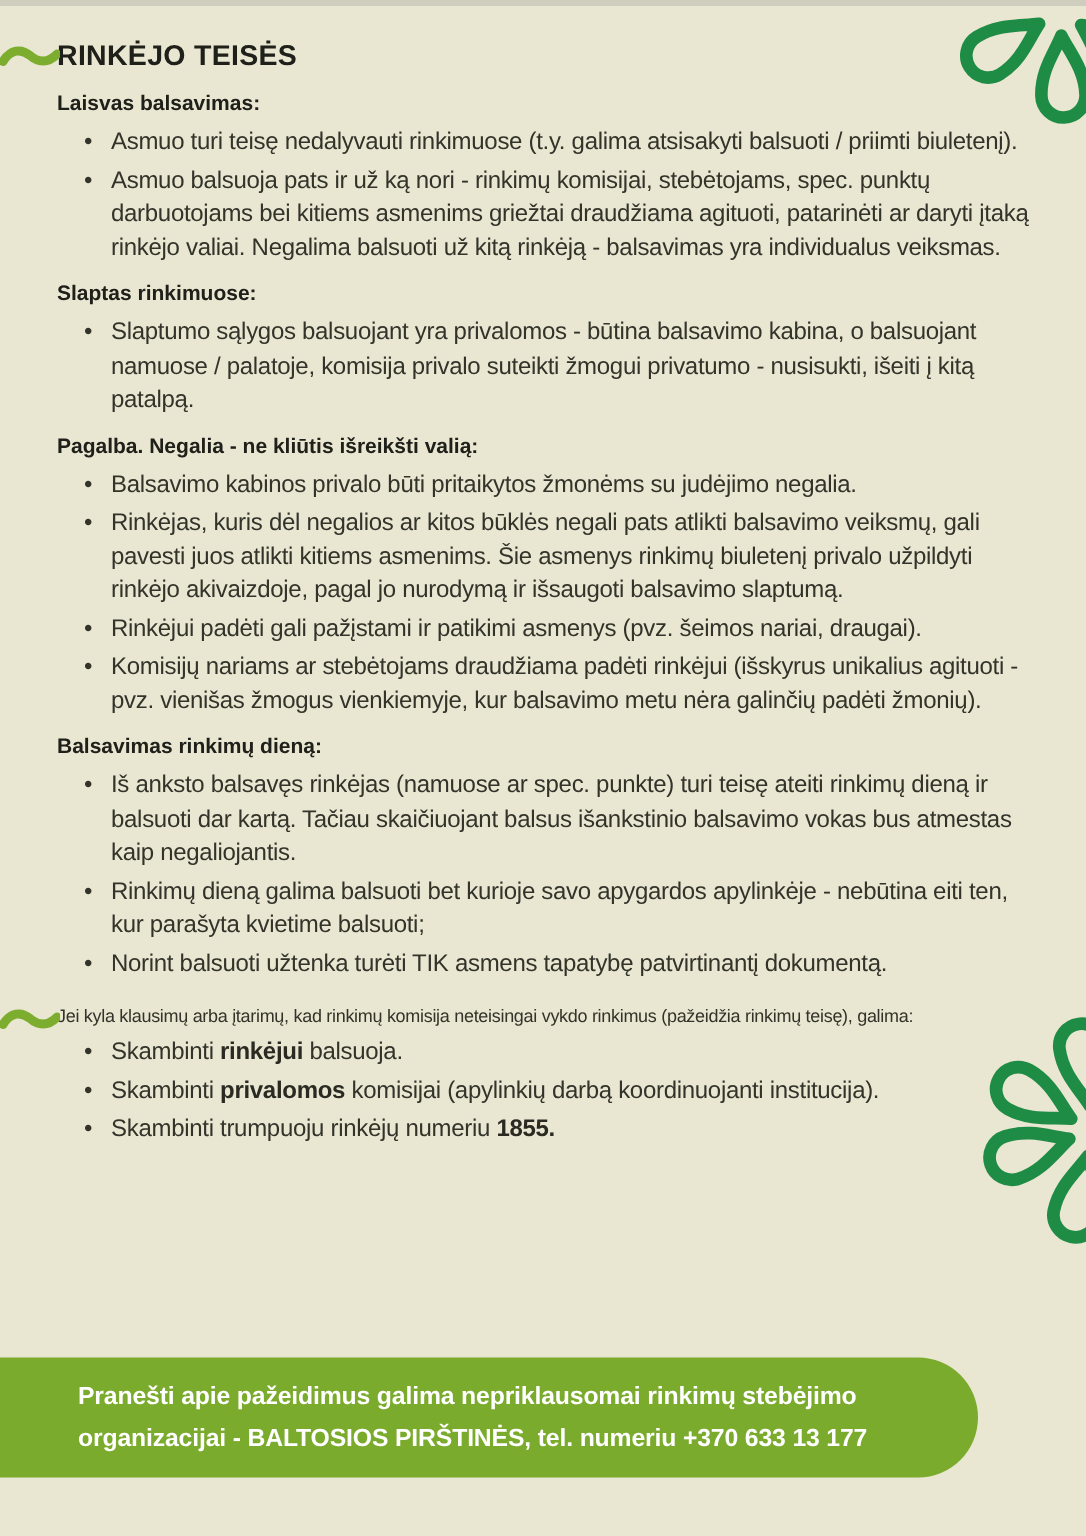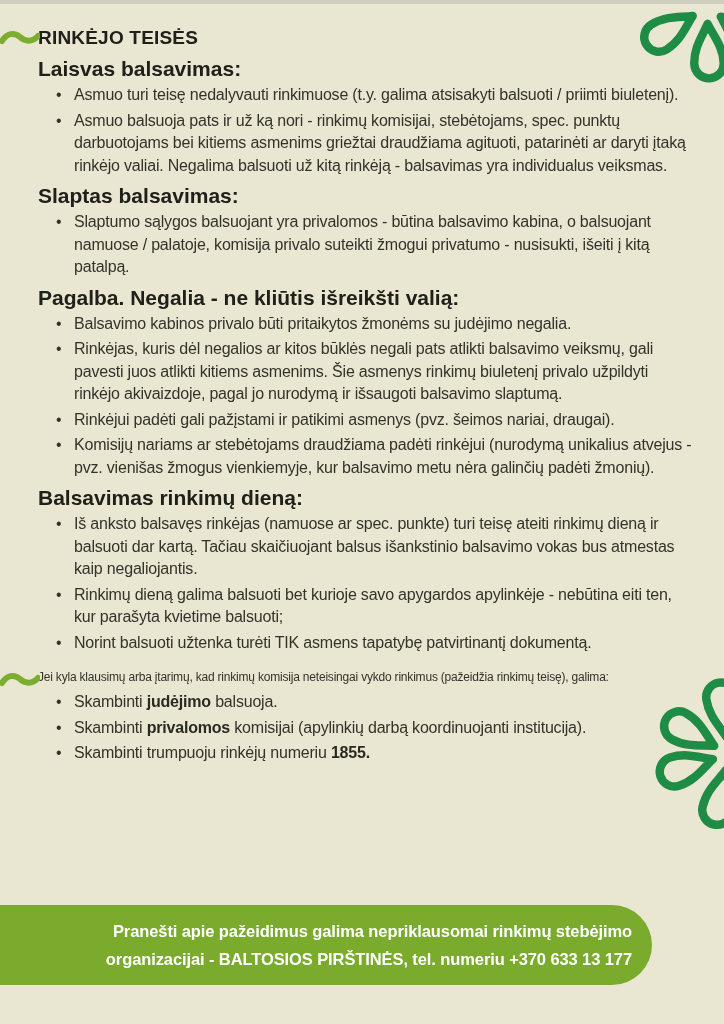--- a/index.html
+++ b/index.html
@@ -16,40 +16,40 @@
   .content{position:relative;z-index:1;padding:22px 30px 0 38px;}
   .h1{
     position:relative;
     font-size:19px;line-height:23px;font-weight:bold;
     color:#20201a;letter-spacing:.2px;
     margin:0 0 9px 0;
   }
   .h1:not(:first-child){margin-top:14px;margin-bottom:6px;}
   .h1 .swoosh{position:absolute;left:-38px;top:4px;}
   .h2{
-    font-size:21px;line-height:21px;font-weight:bold;
+    font-size:14px;line-height:21px;font-weight:bold;
     color:#20201a;margin:8px 0 5px 0;
   }
   .para{font-size:12px;line-height:18px;letter-spacing:-0.2px;margin:0 0 5px 0;}
   .list{margin:0 0 3px 0;}
   .bullet{display:flex;font-size:16px;line-height:22.5px;letter-spacing:-0.2px;margin:0 0 3px 0;}
   .dot{flex:0 0 36px;box-sizing:border-box;padding-left:18px;}
   .btxt{flex:1;}
   .btxt b{font-weight:bold;color:#2a2a22;}
   .banner{
     position:absolute;left:0;top:901px;z-index:2;
     width:652px;height:80px;
     background:#7aab2c;
     border-radius:0 40px 40px 0;
   }
   .banner-text{
     padding:12px 20px 0 52px;
     color:#ffffff;font-weight:bold;
     font-size:16.5px;line-height:28px;
-    white-space:nowrap;letter-spacing:-0.1px;text-align:right;
+    white-space:nowrap;letter-spacing:-0.1px;
   }
 </style>
 </head>
 <body>
 
 <div class="page">
 
   <svg class="deco" width="724" height="1024" viewBox="0 0 724 1024">
     <defs>
       <path id="petal" d="M0,16 C5,27 14,38 14,54 A14,14 0 1,1 -14,54 C-14,38 -5,27 0,16 Z"></path>
@@ -79,21 +79,21 @@
       <div class="list">
         <div class="bullet">
           <span class="dot">•</span>
           <span class="btxt"><span>Asmuo turi teisę nedalyvauti rinkimuose (t.y. galima atsisakyti balsuoti / priimti biuletenį).</span></span>
         </div>
         <div class="bullet">
           <span class="dot">•</span>
           <span class="btxt"><span>Asmuo balsuoja pats ir už ką nori - rinkimų komisijai, stebėtojams, spec. punktų darbuotojams bei kitiems asmenims griežtai draudžiama agituoti, patarinėti ar daryti įtaką rinkėjo valiai. Negalima balsuoti už kitą rinkėją - balsavimas yra individualus veiksmas.</span></span>
         </div>
       </div>
-      <div class="h2">Slaptas balsavimas:</div>
+      <div class="h2">Slaptas rinkimuose:</div>
       <div class="list">
         <div class="bullet">
           <span class="dot">•</span>
           <span class="btxt"><span>Slaptumo sąlygos balsuojant yra privalomos - būtina balsavimo kabina, o balsuojant namuose / palatoje, komisija privalo suteikti žmogui privatumo - nusisukti, išeiti į kitą patalpą.</span></span>
         </div>
       </div>
       <div class="h2">Pagalba. Negalia - ne kliūtis išreikšti valią:</div>
       <div class="list">
         <div class="bullet">
           <span class="dot">•</span>
@@ -102,21 +102,21 @@
         <div class="bullet">
           <span class="dot">•</span>
           <span class="btxt"><span>Rinkėjas, kuris dėl negalios ar kitos būklės negali pats atlikti balsavimo veiksmų, gali pavesti juos atlikti kitiems asmenims. Šie asmenys rinkimų biuletenį privalo užpildyti rinkėjo akivaizdoje, pagal jo nurodymą ir išsaugoti balsavimo slaptumą.</span></span>
         </div>
         <div class="bullet">
           <span class="dot">•</span>
           <span class="btxt"><span>Rinkėjui padėti gali pažįstami ir patikimi asmenys (pvz. šeimos nariai, draugai).</span></span>
         </div>
         <div class="bullet">
           <span class="dot">•</span>
-          <span class="btxt"><span>Komisijų nariams ar stebėtojams draudžiama padėti rinkėjui (nurodymą unikalius atvejus - pvz. vienišas žmogus vienkiemyje, kur balsavimo metu nėra galinčių padėti žmonių).</span></span>
+          <span class="btxt"><span>Komisijų nariams ar stebėtojams draudžiama padėti rinkėjui (išskyrus unikalius agituoti - pvz. vienišas žmogus vienkiemyje, kur balsavimo metu nėra galinčių padėti žmonių).</span></span>
         </div>
       </div>
       <div class="h2">Balsavimas rinkimų dieną:</div>
       <div class="list">
         <div class="bullet">
           <span class="dot">•</span>
           <span class="btxt"><span>Iš anksto balsavęs rinkėjas (namuose ar spec. punkte) turi teisę ateiti rinkimų dieną ir balsuoti dar kartą. Tačiau skaičiuojant balsus išankstinio balsavimo vokas bus atmestas kaip negaliojantis.</span></span>
         </div>
         <div class="bullet">
           <span class="dot">•</span>
@@ -127,21 +127,21 @@
           <span class="btxt"><span>Norint balsuoti užtenka turėti TIK asmens tapatybę patvirtinantį dokumentą.</span></span>
         </div>
       </div>
       <div class="h1"><svg class="swoosh" width="40" height="16" viewBox="0 0 40 16">
     <path d="M2,11 C7,3 14,2 20,7 C25,11.5 32,12.5 38,6" fill="none" stroke="#7cad2f" stroke-width="6" stroke-linecap="round"></path>
   </svg></div>
       <div class="para">Jei kyla klausimų arba įtarimų, kad rinkimų komisija neteisingai vykdo rinkimus (pažeidžia rinkimų teisę), galima:</div>
       <div class="list">
         <div class="bullet">
           <span class="dot">•</span>
-          <span class="btxt"><span>Skambinti </span><b>judėjimo</b><span> balsuoja.</span></span>
+          <span class="btxt"><span>Skambinti </span><b>rinkėjui</b><span> balsuoja.</span></span>
         </div>
         <div class="bullet">
           <span class="dot">•</span>
           <span class="btxt"><span>Skambinti </span><b>privalomos</b><span> komisijai (apylinkių darbą koordinuojanti institucija).</span></span>
         </div>
         <div class="bullet">
           <span class="dot">•</span>
           <span class="btxt"><span>Skambinti trumpuoju rinkėjų numeriu </span><b>1855.</b></span>
         </div>
       </div>

